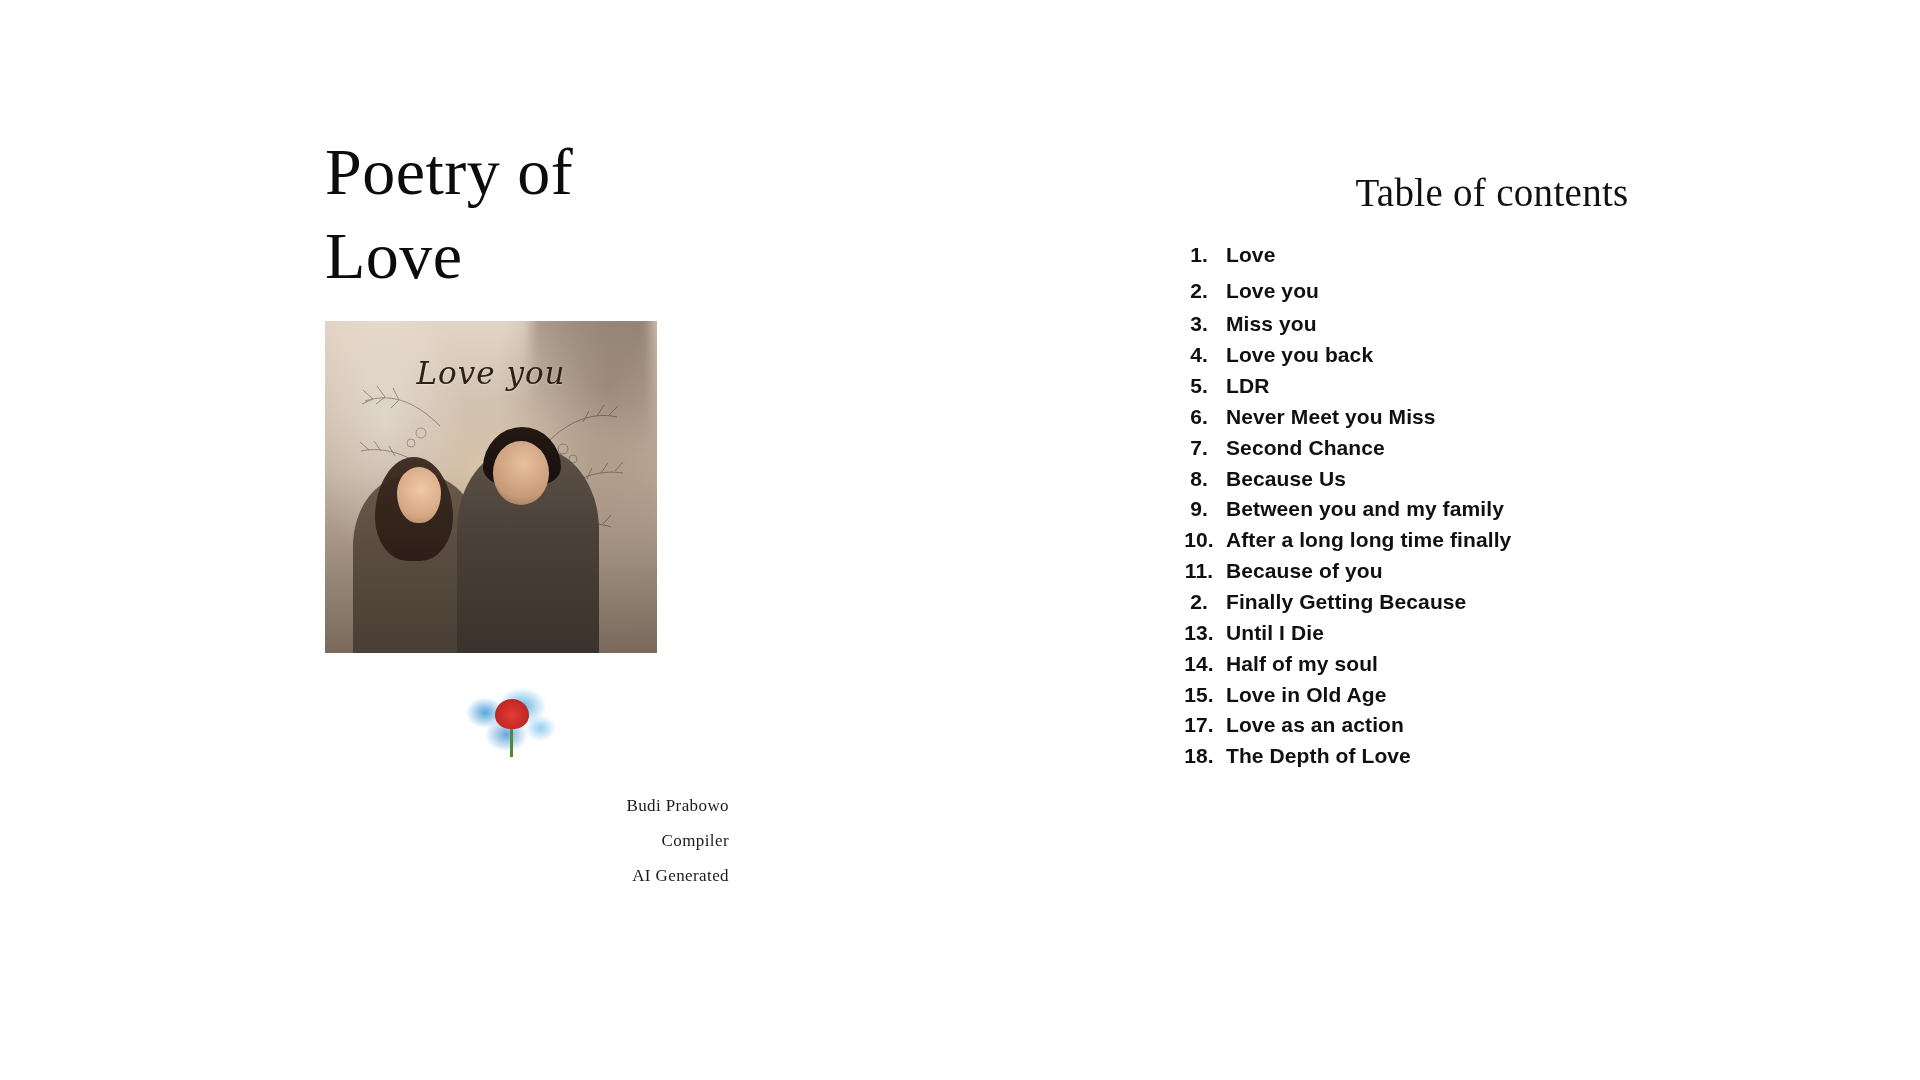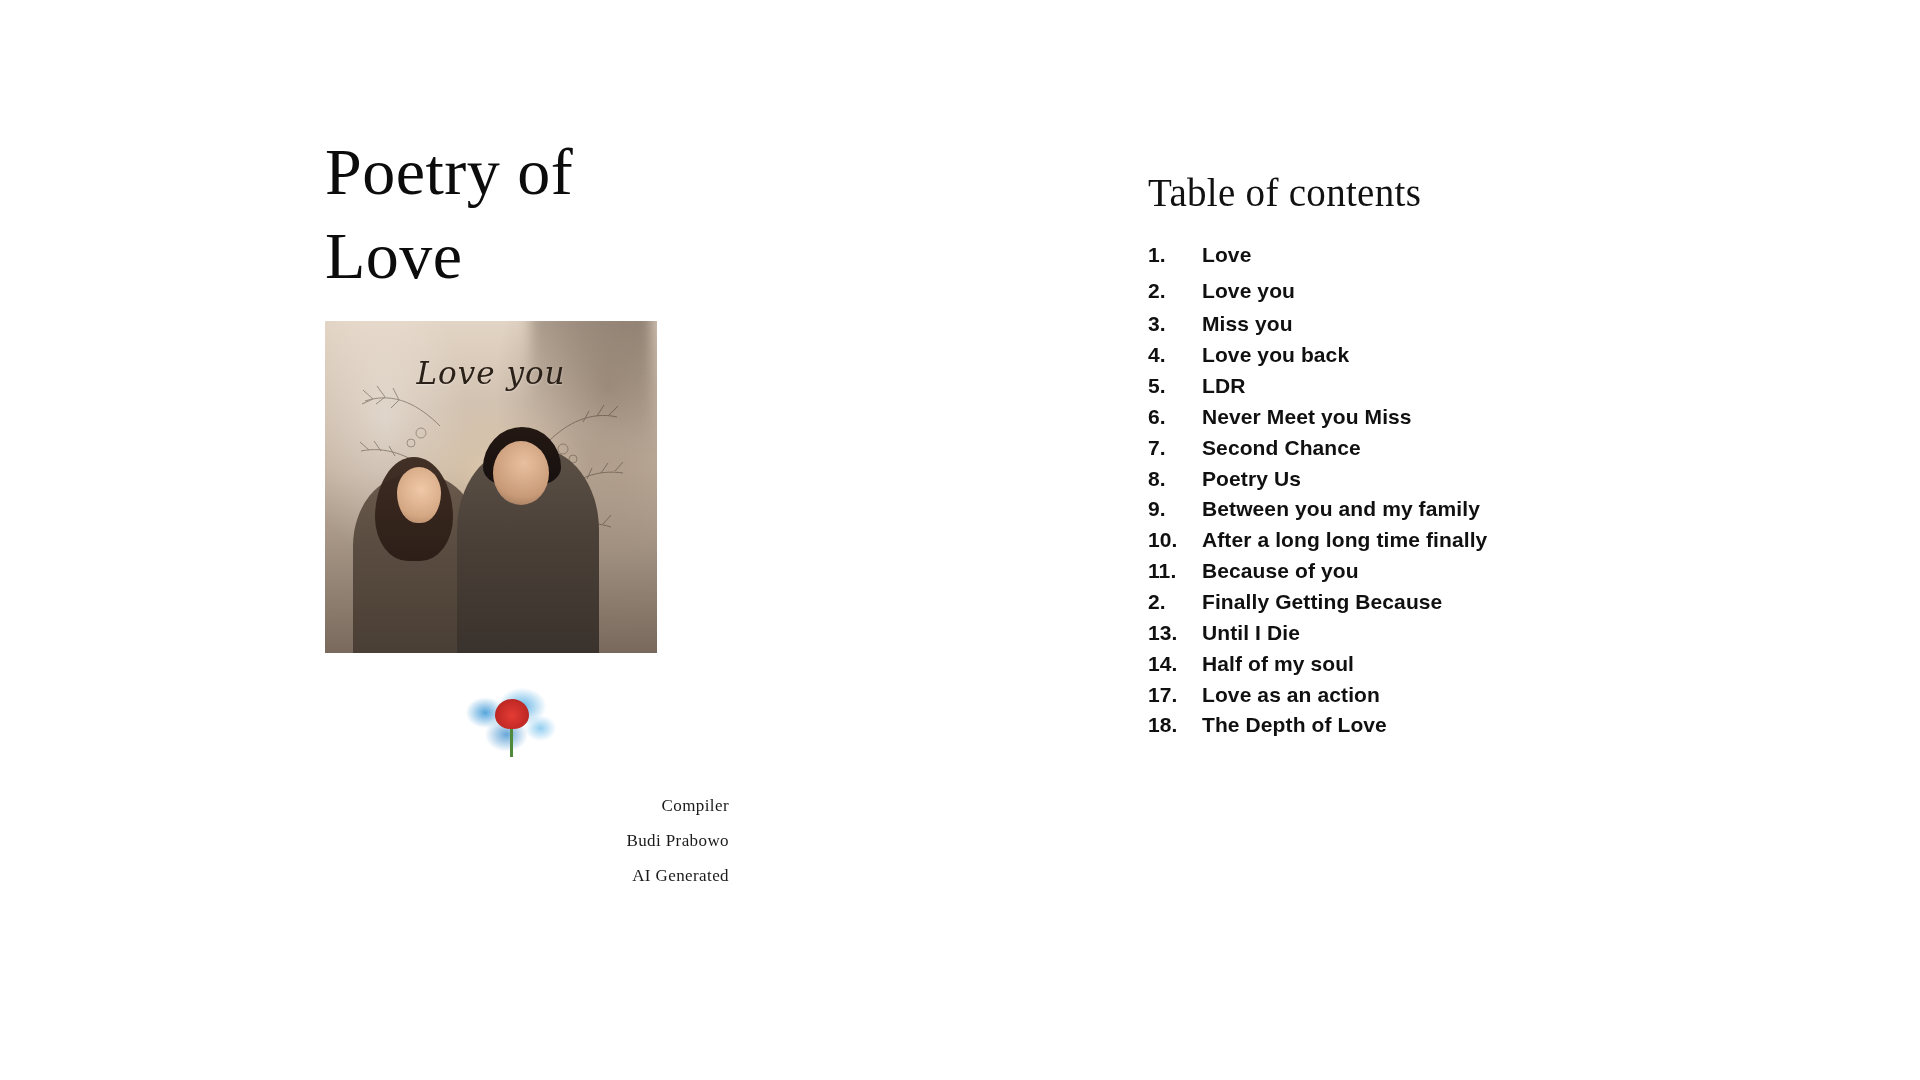--- a/index.html
+++ b/index.html
@@ -200,23 +200,24 @@
     font-size: 17px;
     line-height: 2.05;
     color: #1a1a1a;
     letter-spacing: 0.4px;
     padding-right: 6px;
   }
 
   
   .toc {
     position: absolute;
-    left: 1148px;
+    left: 1172px;
     top: 170px;
     width: 640px;
+    text-align: center;
   }
   .toc-title {
     font-family: "Liberation Serif", serif;
     font-size: 39px;
     font-weight: 400;
     color: #111111;
     margin: 0 0 22px 0;
     letter-spacing: 0.3px;
   }
   .toc-list {
@@ -294,22 +295,22 @@
       </div>
     </div>
 
     <div class="flower-mark">
       <div class="fm-splash"></div>
       <div class="fm-stem"></div>
       <div class="fm-petals"></div>
     </div>
 
     <div class="byline">
+      <div>Budi Prabowo</div>
       <div>Compiler</div>
-      <div>Budi Prabowo</div>
       <div>AI Generated</div>
     </div>
   </div>
 
   <div class="toc">
     <h2 class="toc-title">Table of contents</h2>
     <ul class="toc-list">
       <li class="toc-item loose">
         <span class="toc-num">1.</span>
         <span class="toc-label">Love</span>
@@ -333,21 +334,21 @@
       <li class="toc-item">
         <span class="toc-num">6.</span>
         <span class="toc-label">Never Meet you Miss</span>
       </li>
       <li class="toc-item">
         <span class="toc-num">7.</span>
         <span class="toc-label">Second Chance</span>
       </li>
       <li class="toc-item">
         <span class="toc-num">8.</span>
-        <span class="toc-label">Poetry Us</span>
+        <span class="toc-label">Because Us</span>
       </li>
       <li class="toc-item">
         <span class="toc-num">9.</span>
         <span class="toc-label">Between you and my family</span>
       </li>
       <li class="toc-item">
         <span class="toc-num">10.</span>
         <span class="toc-label">After a long long time finally</span>
       </li>
       <li class="toc-item">
@@ -360,20 +361,24 @@
       </li>
       <li class="toc-item">
         <span class="toc-num">13.</span>
         <span class="toc-label">Until I Die</span>
       </li>
       <li class="toc-item">
         <span class="toc-num">14.</span>
         <span class="toc-label">Half of my soul</span>
       </li>
       <li class="toc-item">
+        <span class="toc-num">15.</span>
+        <span class="toc-label">Love in Old Age</span>
+      </li>
+      <li class="toc-item">
         <span class="toc-num">17.</span>
         <span class="toc-label">Love as an action</span>
       </li>
       <li class="toc-item">
         <span class="toc-num">18.</span>
         <span class="toc-label">The Depth of Love</span>
       </li>
     </ul>
   </div>
 

